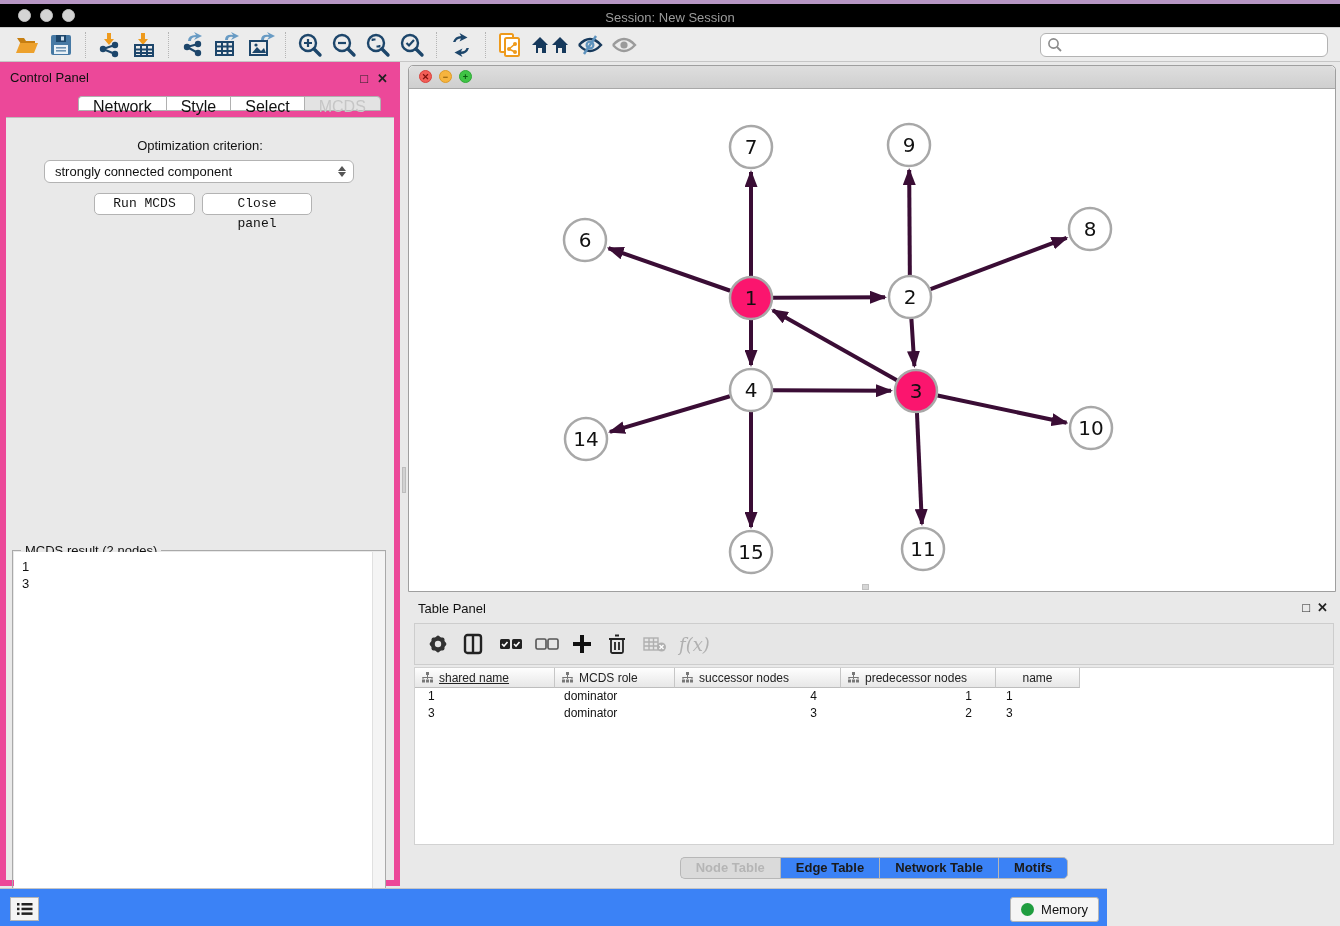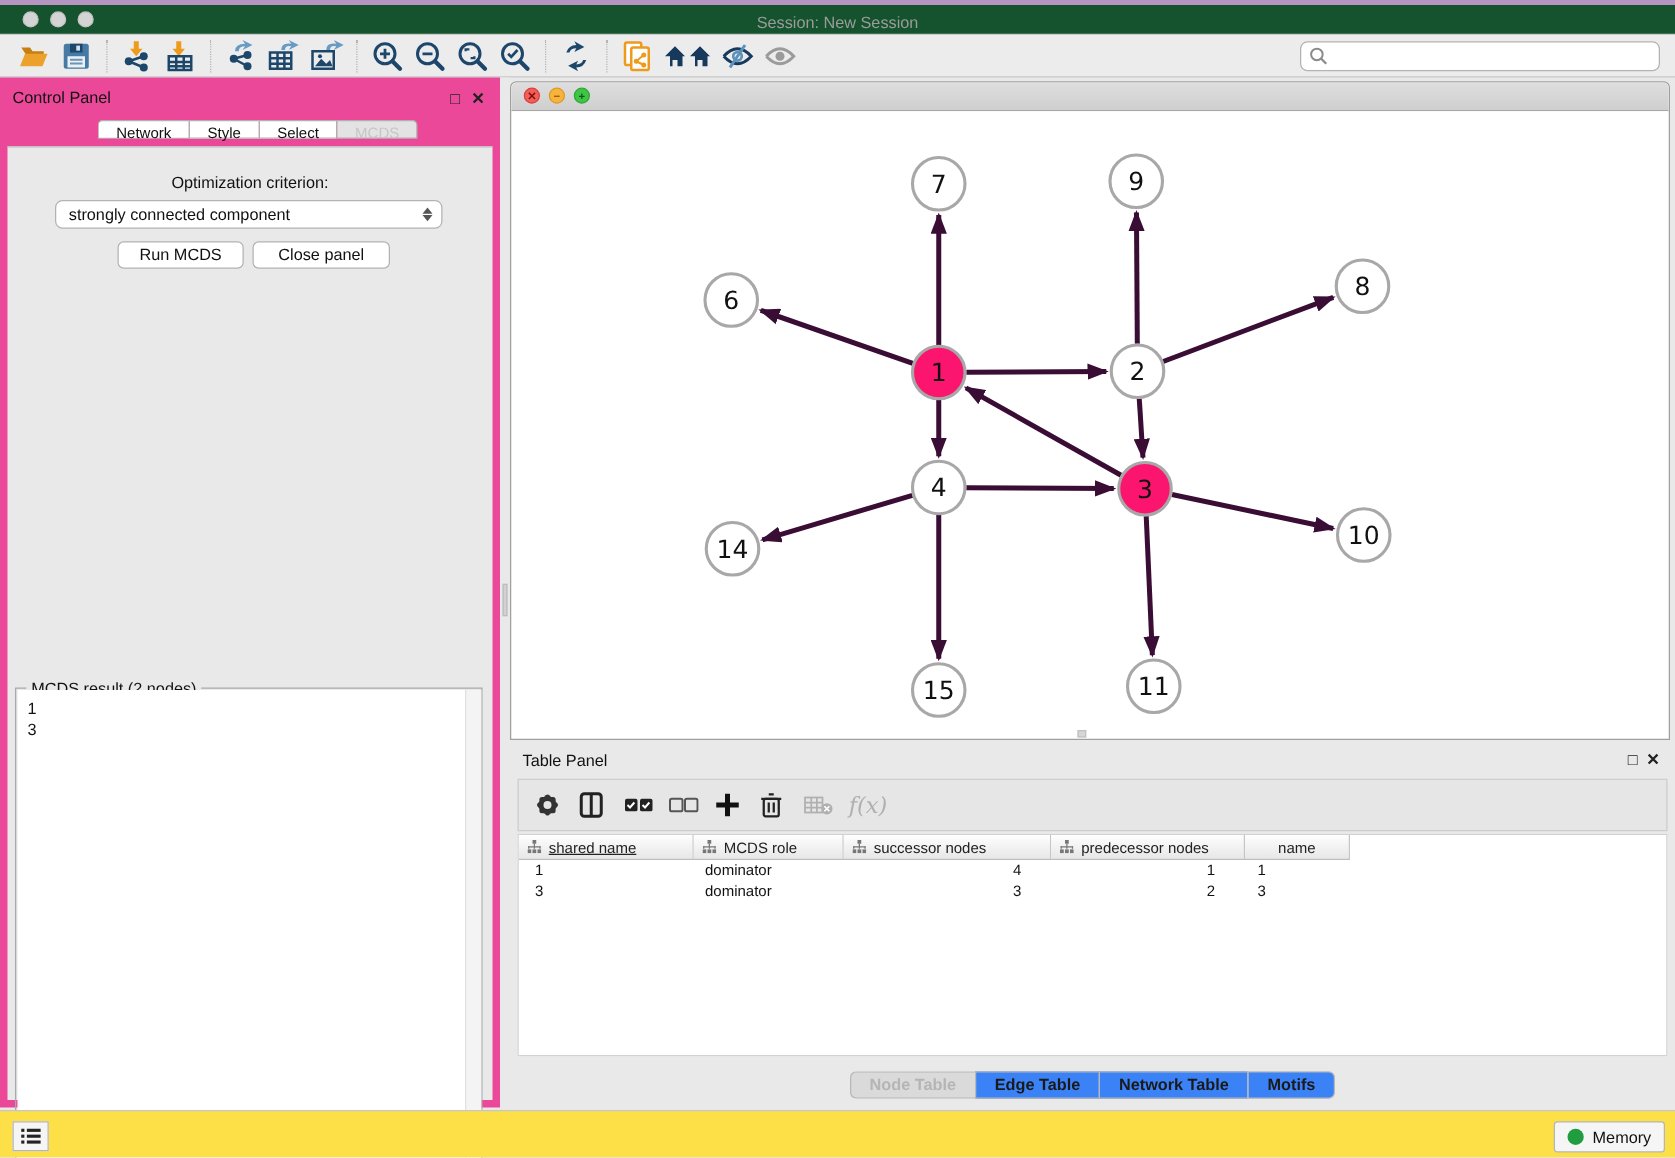--- a/index.html
+++ b/index.html
@@ -2,53 +2,53 @@
 <html><head>
 <meta charset="utf-8">
 <style>
   * { margin:0; padding:0; box-sizing:border-box; }
   html,body { width:1340px; height:926px; }
   body { font-family:"Liberation Sans", sans-serif; background:#e9e9e9; position:relative; overflow:hidden; }
   .abs { position:absolute; }
 
   
   #top-strip { left:0; top:0; width:1340px; height:4px; background:#b695c3; }
-  #titlebar { left:0; top:4px; width:1340px; height:24px; background:#14532d; border-bottom:1px solid #c9c9c9; }
+  #titlebar { left:0; top:4px; width:1340px; height:24px; background:#000000; border-bottom:1px solid #c9c9c9; }
   .traffic { width:13px; height:13px; border-radius:50%; top:5px; }
   .traffic.gray { background:#d4d4d4; border:1px solid #c2c2c2; }
   #window-title { width:100%; text-align:center; top:6px; font-size:13px; color:#9b9b9b; }
 
   
   #toolbar { left:0; top:28px; width:1340px; height:34px; background:#ececec; border-bottom:1px solid #c6c6c6; display:flex; align-items:center; padding-left:10px; }
   .tbtn { width:34px; height:30px; display:flex; align-items:center; justify-content:center; flex:0 0 auto; }
   .tsep { width:1px; height:26px; border-left:1px dotted #b5b5b5; margin:0 7px; flex:0 0 auto; }
   #search-wrap { position:absolute; right:12px; top:5px; }
   #search-input { width:288px; height:24px; border:1px solid #b3b3b3; border-radius:6px; background:#fff; padding-left:26px; font-size:13px; color:#333; outline:none; }
   #search-icon { position:absolute; left:7px; top:4px; }
 
   
   #control-panel { left:0; top:62px; width:400px; height:824px; background:#ec4899; }
   #cp-header { left:0; top:8px; width:400px; height:20px; }
   #cp-title { left:10px; top:0; font-size:13px; color:#111; }
   .panel-float, .panel-close { top:1px; font-size:13px; color:#222; cursor:default; }
   #cp-float { right:32px; }
   #cp-close { right:12px; font-weight:bold; }
   #cp-tabs { left:78px; top:34px; display:flex; }
-  .cp-tab { height:15px; padding:0 14px; background:#fff; border:1px solid #b0b0b0; border-right:none; font-size:12px; line-height:19px; color:#111; }
+  .cp-tab { height:15px; padding:0 14px; background:#fff; border:1px solid #b0b0b0; border-right:none; font-size:16px; line-height:19px; color:#111; }
   .cp-tab:first-child { border-top-left-radius:4px; }
   .cp-tab:last-child { border-right:1px solid #b0b0b0; border-top-right-radius:4px; }
   .cp-tab.selected { background:#e3e3e3; color:#c6c6c6; }
   #cp-body { left:6px; top:55px; width:388px; height:763px; background:#e9e9e9; border-top:1px solid #bdbdbd; }
   #opt-label { width:100%; text-align:center; top:20px; font-size:13px; color:#111; }
   #opt-select { left:38px; top:42px; width:310px; height:23px; background:#fff; border:1px solid #b3b3b3; border-radius:6px; font-size:13px; color:#111; line-height:21px; padding-left:10px; }
   .stepper { position:absolute; right:7px; top:4px; }
   .stepper .up, .stepper .dn { width:0; height:0; border-left:4px solid transparent; border-right:4px solid transparent; margin:1px 0; }
   .stepper .up { border-bottom:5px solid #555; }
   .stepper .dn { border-top:5px solid #555; }
-  .cp-btn { top:75px; height:22px; background:#fff; border:1px solid #b3b3b3; border-radius:5px; font-size:13px; color:#111; text-align:center; line-height:20px; padding:0 14px; }
+  .cp-btn { top:75px; height:22px; background:#fff; border:1px solid #b3b3b3; border-radius:5px; font-size:13px; color:#111; text-align:center; line-height:20px; padding:0 14px;font-family:Liberation Mono, monospace; }
   #run-btn { left:88px; width:101px; }
   #close-btn { left:196px; width:110px; }
   #result-fieldset { left:6px; top:432px; width:374px; height:381px; border:1px solid #a9a9a9; }
   #result-legend { left:8px; top:-8px; background:#e9e9e9; padding:0 4px; font-size:13px; color:#111; position:absolute; }
   #result-box { left:1px; top:1px; width:371px; height:378px; background:#fff; position:absolute; overflow:hidden; }
   #result-lines { padding:6px 0 0 8px; font-size:13px; color:#111; line-height:17px; }
   #result-scroll { position:absolute; right:0; top:0; width:13px; height:100%; background:#f4f4f4; border-left:1px solid #e0e0e0; }
 
   
   #v-splitter { left:400px; top:62px; width:8px; height:824px; background:#e9e9e9; }
@@ -83,21 +83,21 @@
   .td.left1 { padding-left:9px; }
   .td.right { text-align:right; padding-right:24px; }
   .td.name { padding-left:10px; }
   #tp-tabs { left:0; top:262px; width:932px; display:flex; justify-content:center;text-align:center; }
   .tp-tab { height:22px; padding:0 15px; background:#3b82f6; border:1px solid #b7b7b7; border-right:none; font-size:13px; font-weight:bold; line-height:20px; color:#1a1a1a; }
   .tp-tab:first-child { border-radius:5px 0 0 5px; }
   .tp-tab:last-child { border-right:1px solid #b7b7b7; border-radius:0 5px 5px 0; }
   .tp-tab.selected { background:#dadada; color:#b5b5b5; }
 
   
-  #status-bar { left:0; top:888px; width:1340px; height:38px; background:#fde047; border-top:1px solid #c6c6c6; }
+  #status-bar { left:0; top:888px; width:1107px; height:38px; background:#3b82f6; border-top:1px solid #c6c6c6; }
   #list-btn { left:10px; top:8px; width:29px; height:24px; background:#f5f5f5; border:1px solid #b5b5b5; display:flex; align-items:center; justify-content:center; }
   #memory-btn { right:8px; top:8px; height:25px; background:#f5f5f5; border:1px solid #b5b5b5; border-radius:3px; display:flex; align-items:center; padding:0 10px; font-size:13px; color:#111; }
   #memory-dot { width:13px; height:13px; border-radius:50%; background:#1f9d3f; margin-right:7px; }
 </style>
 </head>
 <body>
 
 <div id="top-strip" class="abs"></div>
 <div id="titlebar" class="abs">
   <div class="traffic gray abs" style="left:18px"></div>

